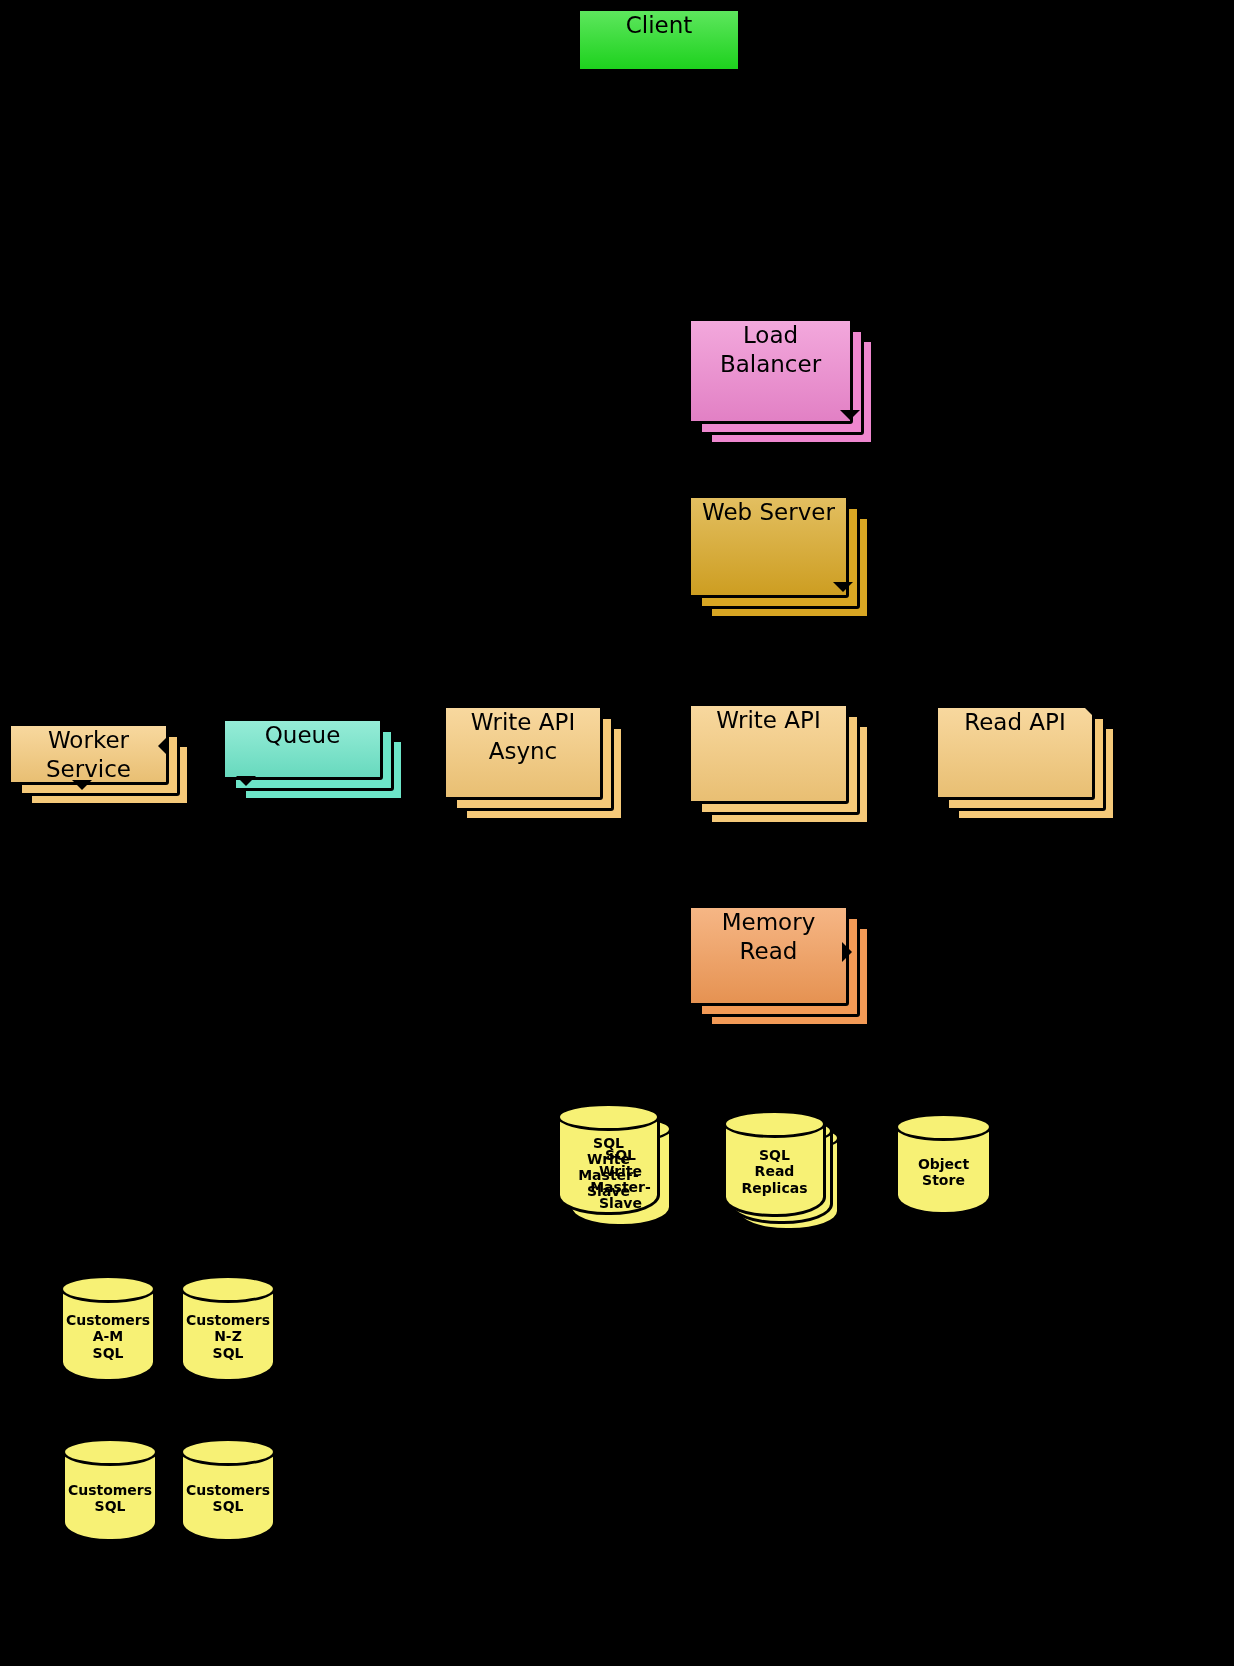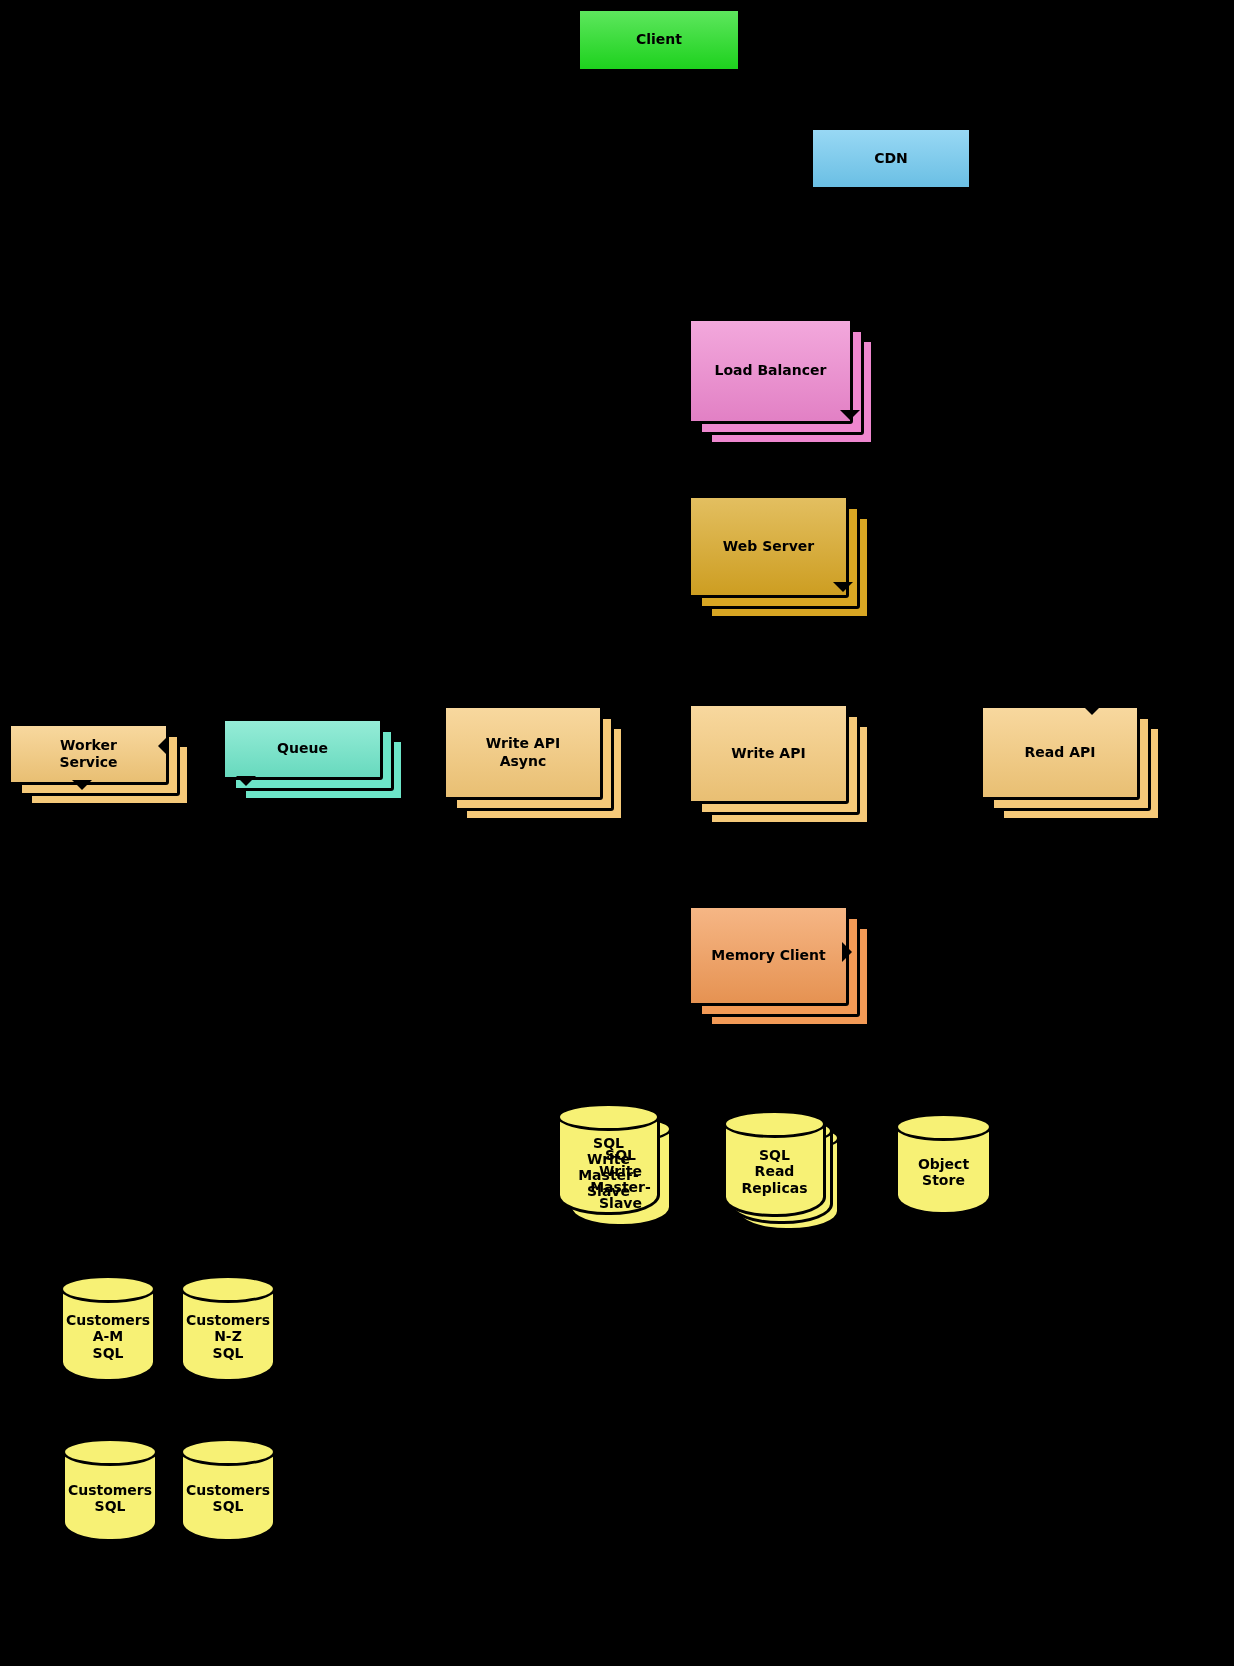--- a/index.html
+++ b/index.html
@@ -11,22 +11,22 @@
   
   .node{position:absolute;}
   .node .layer,.node .face{
     position:absolute;left:0;top:0;right:0;bottom:0;
     background:var(--c,#ccc);
     border:3px solid #000;border-radius:3px;box-sizing:border-box;
   }
   .node .layer.l1{transform:translate(11px,11px);}
   .node .layer.l2{transform:translate(21px,21px);}
   .node .face{
-    display:flex;align-items:center;justify-content:center;
-    text-align:center;font-weight:bold;font-size:14px;color:#000;
+    display:flex;align-items:flex-start;justify-content:center;
+    text-align:center;font-weight:normal;font-size:23px;color:#000;
     white-space:pre-line;line-height:1.25;
     background-image:linear-gradient(180deg,rgba(255,255,255,.28),rgba(0,0,0,.05));
   }
   
   .cyl{position:absolute;}
   .cyl .cbody{
     position:absolute;left:0;right:0;top:13px;bottom:0;
     background:var(--c,#f7f175);
     border:3px solid #000;border-radius:0 0 48% 48% / 0 0 20px 20px;
     box-sizing:border-box;
@@ -53,25 +53,20 @@
 
 <div class="canvas">
 
   <div class="node" style="left: 577px; top: 8px; width: 164px; height: 64px; --c: #1fdd1f;">
     <div class="face">
       <span>Client</span>
     </div>
   </div>
 
 
-  <div class="node" style="left: 810px; top: 127px; width: 162px; height: 63px; --c: #70c9f0;">
-    <div class="face">
-      <span>CDN</span>
-    </div>
-  </div>
 
   <div class="node" style="left: 688px; top: 318px; width: 165px; height: 106px; --c: #ee87cf;">
     <div class="layer l2"></div>
     <div class="layer l1"></div>
     <div class="face">
       <span>Load Balancer</span>
     </div>
   </div>
 
   <div class="node" style="left: 8px; top: 723px; width: 161px; height: 62px; --c: #f5c979;">
@@ -109,33 +104,33 @@
   </div>
 
   <div class="node" style="left: 688px; top: 703px; width: 161px; height: 101px; --c: #f5c979;">
     <div class="layer l2"></div>
     <div class="layer l1"></div>
     <div class="face">
       <span>Write API</span>
     </div>
   </div>
 
-  <div class="node" style="left: 980px; top: 705px; width: 160px; height: 95px; --c: #f5c979;">
+  <div class="node" style="left: 935px; top: 705px; width: 160px; height: 95px; --c: #f5c979;">
     <div class="layer l2"></div>
     <div class="layer l1"></div>
     <div class="face">
       <span>Read API</span>
     </div>
   </div>
 
   <div class="node" style="left: 688px; top: 905px; width: 161px; height: 101px; --c: #f29a56;">
     <div class="layer l2"></div>
     <div class="layer l1"></div>
     <div class="face">
-      <span>Memory Client</span>
+      <span>Memory Read</span>
     </div>
   </div>
 
 
   <div class="cyl" style="left: 569px; top: 1115px; width: 103px; height: 112px; --c: #f7f175;">
     <div class="cbody"></div>
     <div class="ctop"></div>
     <div class="clabel">SQL
 Write
 Master-

